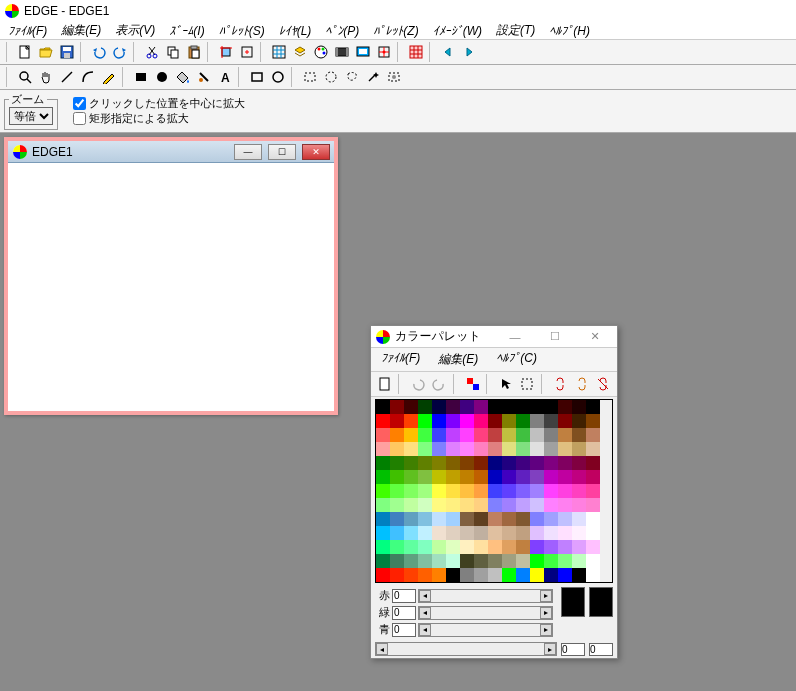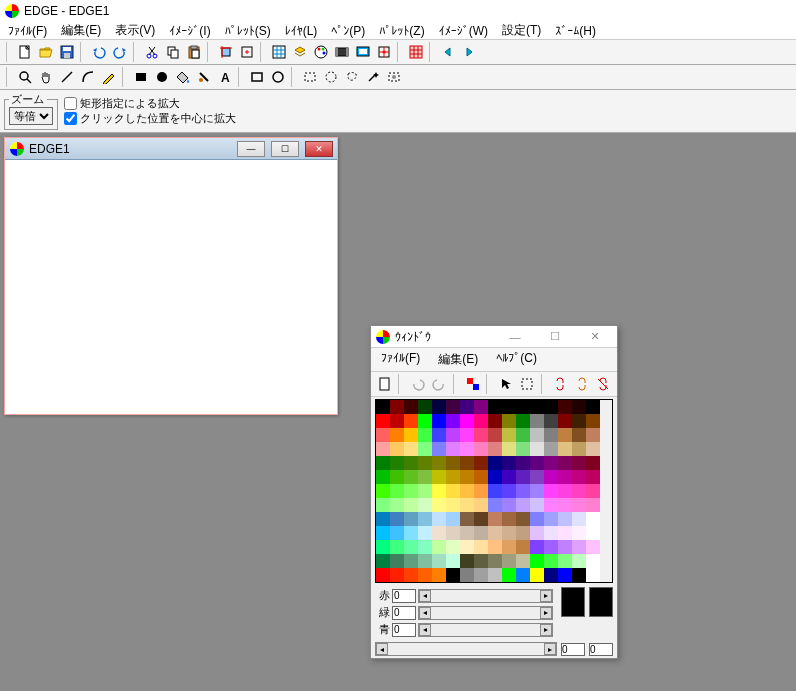--- a/index.html
+++ b/index.html
@@ -1,27 +1,27 @@
 <!DOCTYPE html>
 <html><head>
 <meta charset="utf-8">
 <style>
 * { margin: 0; padding: 0; box-sizing: border-box; }
 body { font-family: "MS UI Gothic", sans-serif; font-size: 12px; background: #fff; width: 796px; height: 691px; overflow: hidden; }
 .titlebar { height: 22px; background: #fff; display: flex; align-items: center; padding: 0 4px; gap: 4px; }
 .app-icon { width: 16px; height: 16px; }
 .menubar { height: 18px; display: flex; align-items: center; padding: 0 2px; gap: 2px; border-bottom: 1px solid #ccc; }
-.menu-item { padding: 1px 6px; cursor: default; }
+.menu-item { padding: 1px 6px; cursor: default; font-style: italic; }
 .toolbar { display: flex; align-items: center; padding: 2px 4px; gap: 1px; border-bottom: 1px solid #aaa; background: #f4f4f4; flex-wrap: wrap; }
 .tb-sep { width: 6px; height: 20px; border-left: 1px solid #bbb; margin: 0 2px; }
 .tb-btn { width: 20px; height: 20px; display: flex; align-items: center; justify-content: center; border: 1px solid transparent; }
-.optionsbar { display: flex; align-items: center; padding: 2px 4px; gap: 6px; border-bottom: 1px solid #aaa; background: #f4f4f4; font-size: 11px; }
+.optionsbar { display: flex; align-items: center; padding: 2px 4px; gap: 15px; border-bottom: 1px solid #aaa; background: #f4f4f4; font-size: 11px; }
 .zoom-select { height: 18px; font-size: 11px; border: 1px solid #666; }
 .mdi-area { background: #8a8a8a; position: relative; height: 600px; }
-.child-window { position: absolute; border: 1px solid #fca5a5; background: #15803d; box-shadow: 1px 1px 3px rgba(0,0,0,0.3); }
+.child-window { position: absolute; border: 4px solid #fca5a5; background: #15803d; box-shadow: 1px 1px 3px rgba(0,0,0,0.3); }
 .child-title { background: linear-gradient(#d5e3f0, #b8cde0); height: 22px; display: flex; align-items: center; padding: 0 4px; gap: 4px; border-bottom: 1px solid #7a9bb8; }
 .child-title .spacer { flex: 1; }
 .win-btn { width: 28px; height: 16px; border: 1px solid #888; background: linear-gradient(#f4f4f4,#ddd); display: flex; align-items: center; justify-content: center; font-size: 9px; margin-left: 2px; }
 .win-btn.close { background: linear-gradient(#e88,#c33); color: #fff; border-color: #833; }
 .palette-window { position: absolute; background: #f0f0f0; border: 1px solid #888; box-shadow: 2px 2px 6px rgba(0,0,0,0.3); }
 .pal-title { height: 22px; display: flex; align-items: center; padding: 0 4px; gap: 4px; background: #fff; border-bottom: 1px solid #ccc; }
 .pal-title .spacer { flex: 1; }
 .pal-tbtn { width: 36px; height: 18px; display: flex; align-items: center; justify-content: center; color: #888; font-size: 11px; }
 .pal-menubar { display: flex; padding: 2px 4px; gap: 6px; background: #f5f5f5; }
 .pal-toolbar { display: flex; padding: 2px 4px; gap: 2px; align-items: center; background: #f4f4f4; border-top: 1px solid #ccc; border-bottom: 1px solid #ccc; }
@@ -49,28 +49,28 @@
       <path d="M8 15 A7 7 0 0 1 1 8 L8 8Z" fill="#00f"></path>
       <path d="M1 8 A7 7 0 0 1 8 1 L8 8Z" fill="#ff0"></path>
     </svg>
   <span>EDGE - EDGE1</span>
 </div>
 
 <div class="menubar" id="menubar">
     <span class="menu-item">ﾌｧｲﾙ(F)</span>
     <span class="menu-item">編集(E)</span>
     <span class="menu-item">表示(V)</span>
-    <span class="menu-item">ｲﾒｰｼﾞ(I)</span>
+    <span class="menu-item">ｽﾞｰﾑ(I)</span>
     <span class="menu-item">ﾊﾟﾚｯﾄ(S)</span>
     <span class="menu-item">ﾚｲﾔ(L)</span>
     <span class="menu-item">ﾍﾟﾝ(P)</span>
     <span class="menu-item">ﾊﾟﾚｯﾄ(Z)</span>
     <span class="menu-item">ｲﾒｰｼﾞ(W)</span>
     <span class="menu-item">設定(T)</span>
-    <span class="menu-item">ｽﾞｰﾑ(H)</span>
+    <span class="menu-item">ﾍﾙﾌﾟ(H)</span>
   </div>
 
 <div class="toolbar">
   <span class="tb-sep"></span>
   <div class="tb-btn">
       <svg width="14" height="14">
         <rect x="2" y="1" width="9" height="12" fill="#fff" stroke="#000"></rect>
         <path d="M8 1L11 4 8 4Z" fill="#ccc" stroke="#000"></path>
       </svg>
     </div>
@@ -294,26 +294,26 @@
 
 <div class="optionsbar">
   <fieldset>
     <legend>ズーム</legend>
     <select class="zoom-select">
       <option>等倍</option>
     </select>
   </fieldset>
   <div>
     <div class="check-row">
+        <input type="checkbox" checked="" style="">
+        <span>クリックした位置を中心に拡大</span>
+      </div>
+    <div class="check-row">
         <input type="checkbox" style="">
         <span>矩形指定による拡大</span>
-      </div>
-    <div class="check-row">
-        <input type="checkbox" checked="" style="">
-        <span>クリックした位置を中心に拡大</span>
       </div>
   </div>
 </div>
 
 <div class="mdi-area">
 
   <div class="child-window" style="left:4px; top:4px; width:334px; height:278px;">
     <div class="child-title">
       <svg class="app-icon" viewBox="0 0 16 16">
           <circle cx="8" cy="8" r="7" fill="#fff"></circle>
@@ -333,21 +333,21 @@
 
   <div class="palette-window" style="left:370px; top:192px; width:248px;">
     <div class="pal-title">
       <svg class="app-icon" viewBox="0 0 16 16">
           <circle cx="8" cy="8" r="7" fill="#fff"></circle>
           <path d="M8 1 A7 7 0 0 1 15 8 L8 8Z" fill="#f00"></path>
           <path d="M15 8 A7 7 0 0 1 8 15 L8 8Z" fill="#0c0"></path>
           <path d="M8 15 A7 7 0 0 1 1 8 L8 8Z" fill="#00f"></path>
           <path d="M1 8 A7 7 0 0 1 8 1 L8 8Z" fill="#ff0"></path>
         </svg>
-      <span>ｳｨﾝﾄﾞｳ</span>
+      <span>カラーパレット</span>
       <span class="spacer"></span>
       <div class="pal-tbtn">—</div>
       <div class="pal-tbtn">☐</div>
       <div class="pal-tbtn">✕</div>
     </div>
     <div class="pal-menubar" id="pal-menubar">
         <span class="menu-item">ﾌｧｲﾙ(F)</span>
         <span class="menu-item">編集(E)</span>
         <span class="menu-item">ﾍﾙﾌﾟ(C)</span>
       </div>

